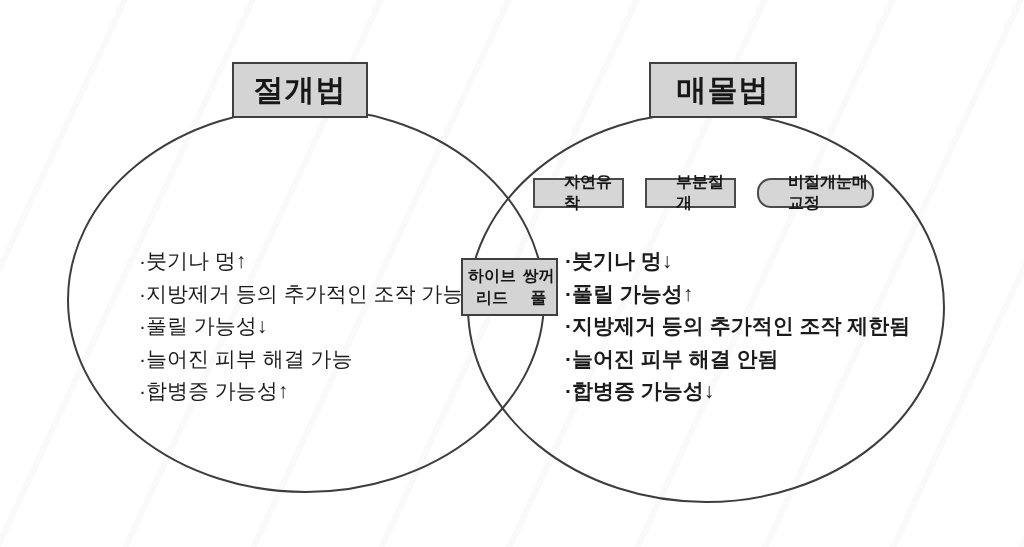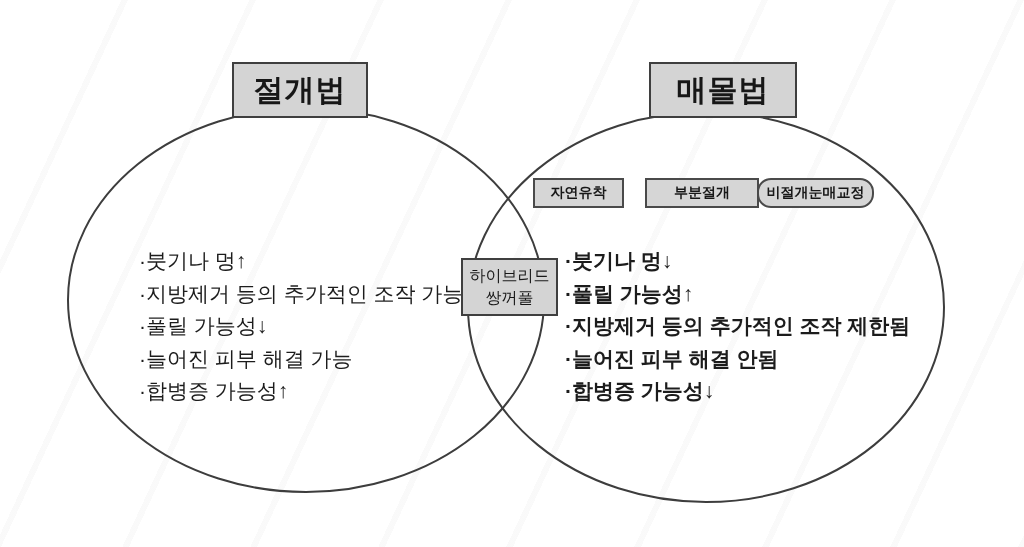--- a/index.html
+++ b/index.html
@@ -48,35 +48,36 @@
   .chip {
     position: absolute;
     top: 178px;
     height: 30px;
     background: #d6d6d6;
     border: 2px solid #4a4a4a;
     box-sizing: border-box;
     display: flex;
     align-items: center;
     justify-content: center;
-    font-size: 14px;
+    font-size: 16px;
     font-weight: 700;
     color: #171717;
     z-index: 3;
+    padding-left: 29px;
   }
   .chip-1 { left: 533px; width: 91px; }
-  .chip-2 { left: 645px; width: 114px; }
+  .chip-2 { left: 645px; width: 91px; }
   .chip-3 { left: 757px; width: 117px; border-radius: 14px; }
   .center-box {
     left: 461px; top: 258px;
     width: 97px; height: 58px;
     font-size: 16px;
-    font-weight: 400;
+    font-weight: 700;
     line-height: 22px;
-    flex-direction: column;
+    flex-direction: row;
     z-index: 4;
   }
   .list {
     position: absolute;
     top: 221px;
     z-index: 2;
     color: #1c1c1c;
     font-size: 21px;
     font-weight: 500;
     line-height: 32.5px;

